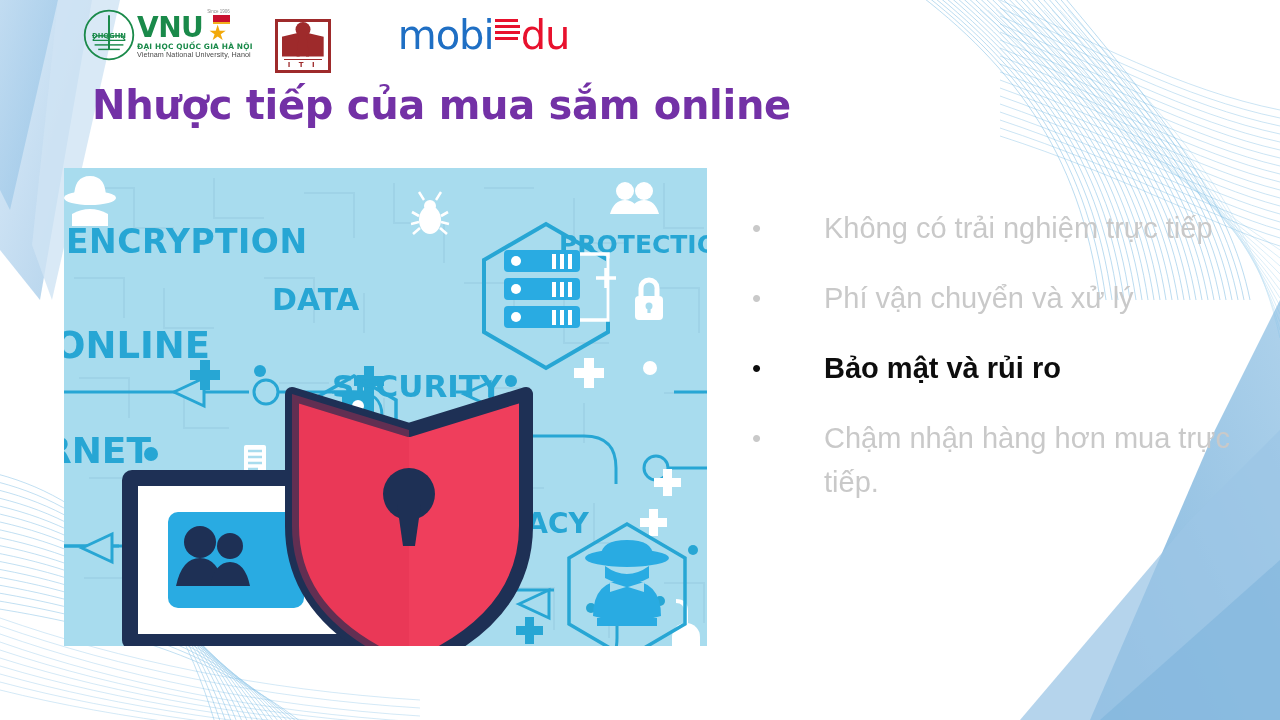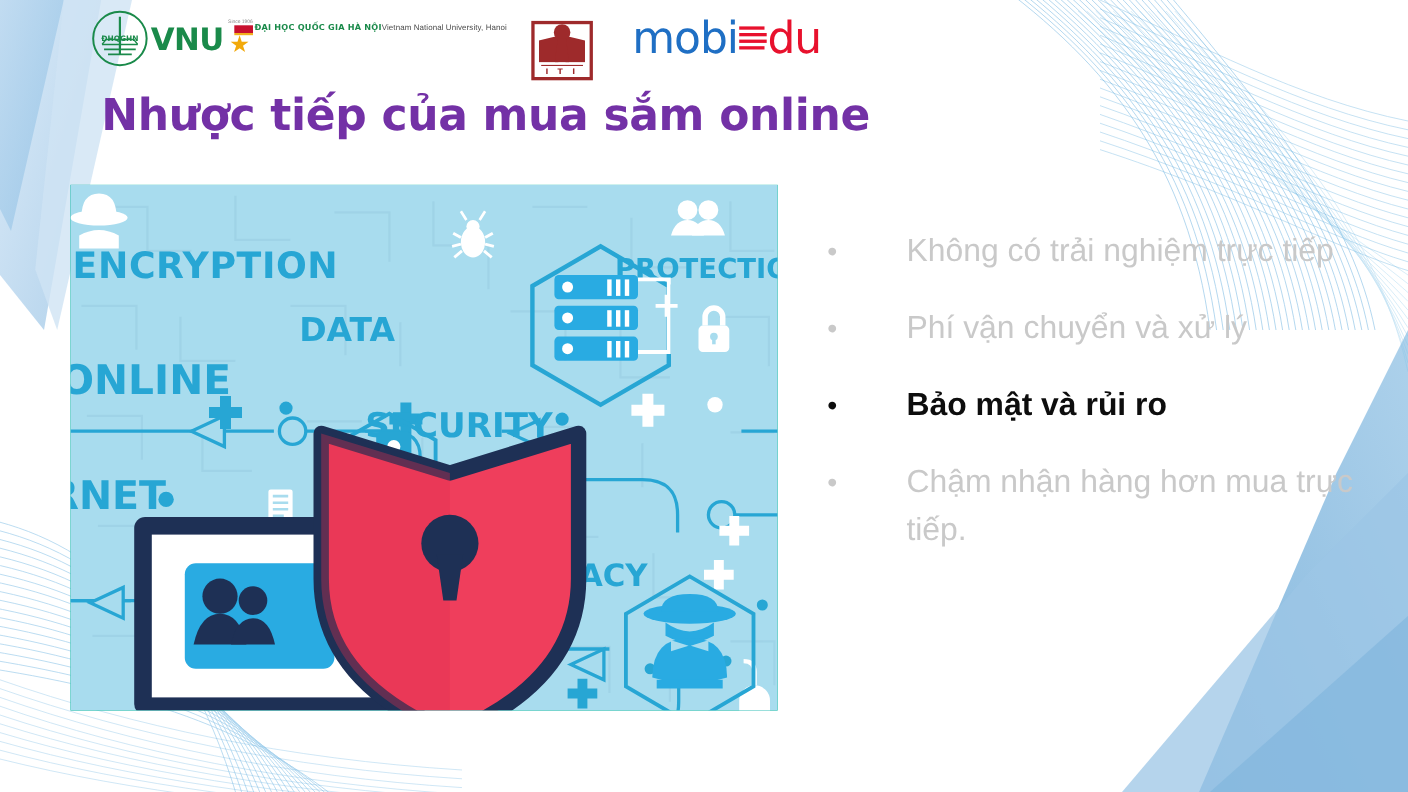--- a/index.html
+++ b/index.html
@@ -45,21 +45,21 @@
     align-items: center;
     gap: 1px;
     height: 58px;
   }
   .vnu-seal {
     width: 54px;
     height: 54px;
   }
   .vnu-text {
     display: flex;
-    flex-direction: row;
+    flex-direction: column;
     justify-content: center;
     line-height: 1;
   }
   .vnu-row {
     display: flex;
     align-items: flex-end;
     gap: 2px;
   }
   .vnu-big {
     font-family: "DejaVu Sans", sans-serif;
@@ -179,23 +179,23 @@
     color: #9e2a2b;
     letter-spacing: 3px;
     margin-top: 2px;
     border-top: 1px solid #9e2a2b;
     padding-top: 1px;
     width: 38px;
     text-align: center;
   }
 
   .logo-mobiedu {
-    margin-left: 36px;
+    margin-left: 67px;
     display: flex;
-    align-items: center;
+    align-items: flex-start;
     font-family: "DejaVu Sans", sans-serif;
     font-size: 40px;
     line-height: 1;
     font-weight: normal;
     letter-spacing: -1px;
   }
   .me-mobi { color: #1f6fc4; }
   .me-du   { color: #e8112d; }
   .me-E {
     position: relative;
@@ -230,21 +230,21 @@
     white-space: nowrap;
   }
 
   
   .picture {
     position: absolute;
     left: 64px;
     top: 168px;
     width: 643px;
     height: 478px;
-    background: #14b8a6;
+    background: #f97316;
     overflow: hidden;
   }
   .pic-svg { display: block; width: 643px; height: 478px; }
 
   
   .bullets {
     position: absolute;
     left: 752px;
     top: 206px;
     width: 510px;

